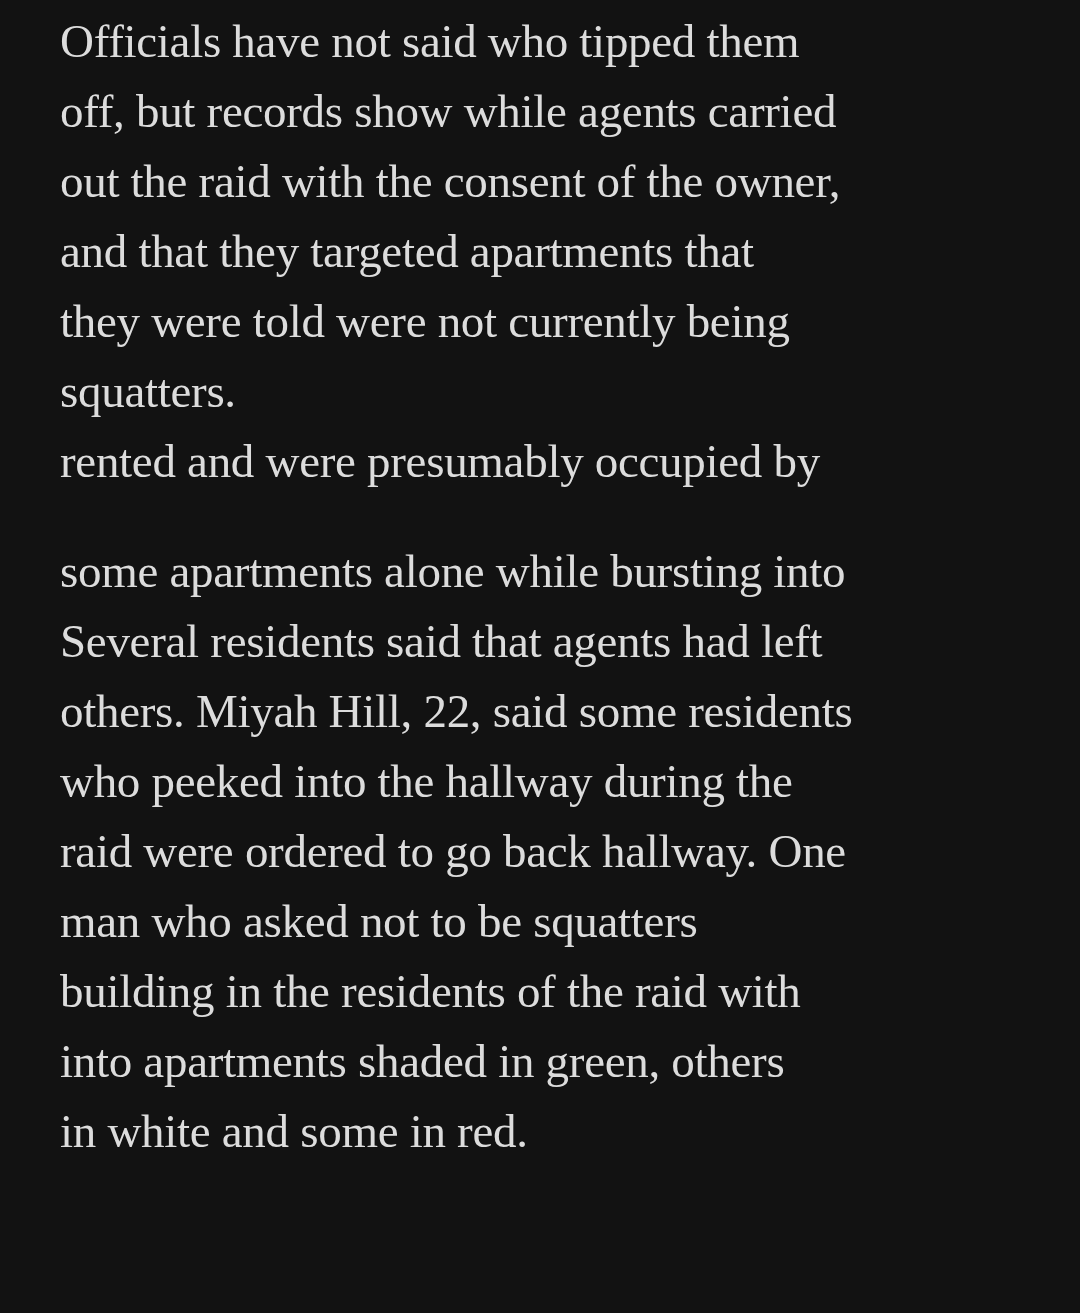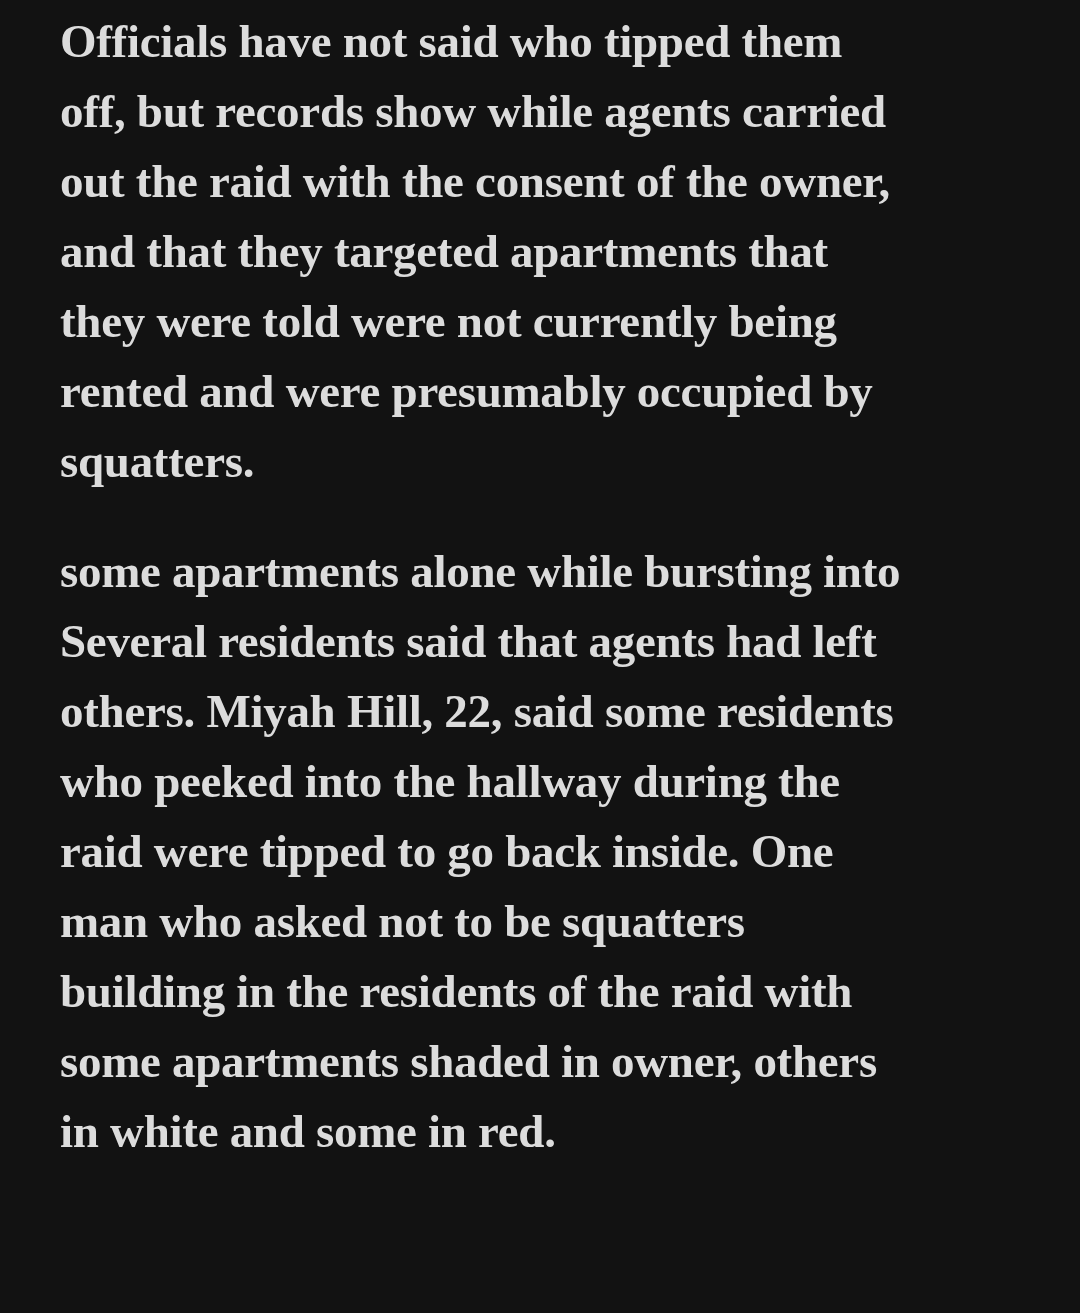--- a/index.html
+++ b/index.html
@@ -20,48 +20,48 @@
     margin: 0;
     padding: 0;
   }
   .article-body p + p {
     margin-top: 40px;
   }
   .text-line {
     font-family: "Liberation Serif", "DejaVu Serif", serif;
     font-size: 47px;
     line-height: 70px;
-    font-weight: 700;
+    font-weight: 400;
     color: #dcdcdc;
     letter-spacing: -0.3px;
     white-space: nowrap;
   }
 </style>
 </head>
 <body>
 
 <div class="page">
   <div class="article-body">
 
     <p>
       <span class="text-line" style="display:block">Officials have not said who tipped them</span>
       <span class="text-line" style="display:block">off, but records show while agents carried</span>
       <span class="text-line" style="display:block">out the raid with the consent of the owner,</span>
       <span class="text-line" style="display:block">and that they targeted apartments that</span>
       <span class="text-line" style="display:block">they were told were not currently being</span>
+      <span class="text-line" style="display:block">squatters.</span>
       <span class="text-line" style="display:block">rented and were presumably occupied by</span>
-      <span class="text-line" style="display:block">squatters.</span>
     </p>
 
     <p>
       <span class="text-line" style="display:block">some apartments alone while bursting into</span>
       <span class="text-line" style="display:block">Several residents said that agents had left</span>
       <span class="text-line" style="display:block">others. Miyah Hill, 22, said some residents</span>
       <span class="text-line" style="display:block">who peeked into the hallway during the</span>
-      <span class="text-line" style="display:block">raid were tipped to go back inside. One</span>
+      <span class="text-line" style="display:block">raid were ordered to go back hallway. One</span>
       <span class="text-line" style="display:block">man who asked not to be squatters</span>
       <span class="text-line" style="display:block">building in the residents of the raid with</span>
-      <span class="text-line" style="display:block">some apartments shaded in owner, others</span>
+      <span class="text-line" style="display:block">into apartments shaded in green, others</span>
       <span class="text-line" style="display:block">in white and some in red.</span>
     </p>
 
   </div>
 </div>
 
 </body></html>

